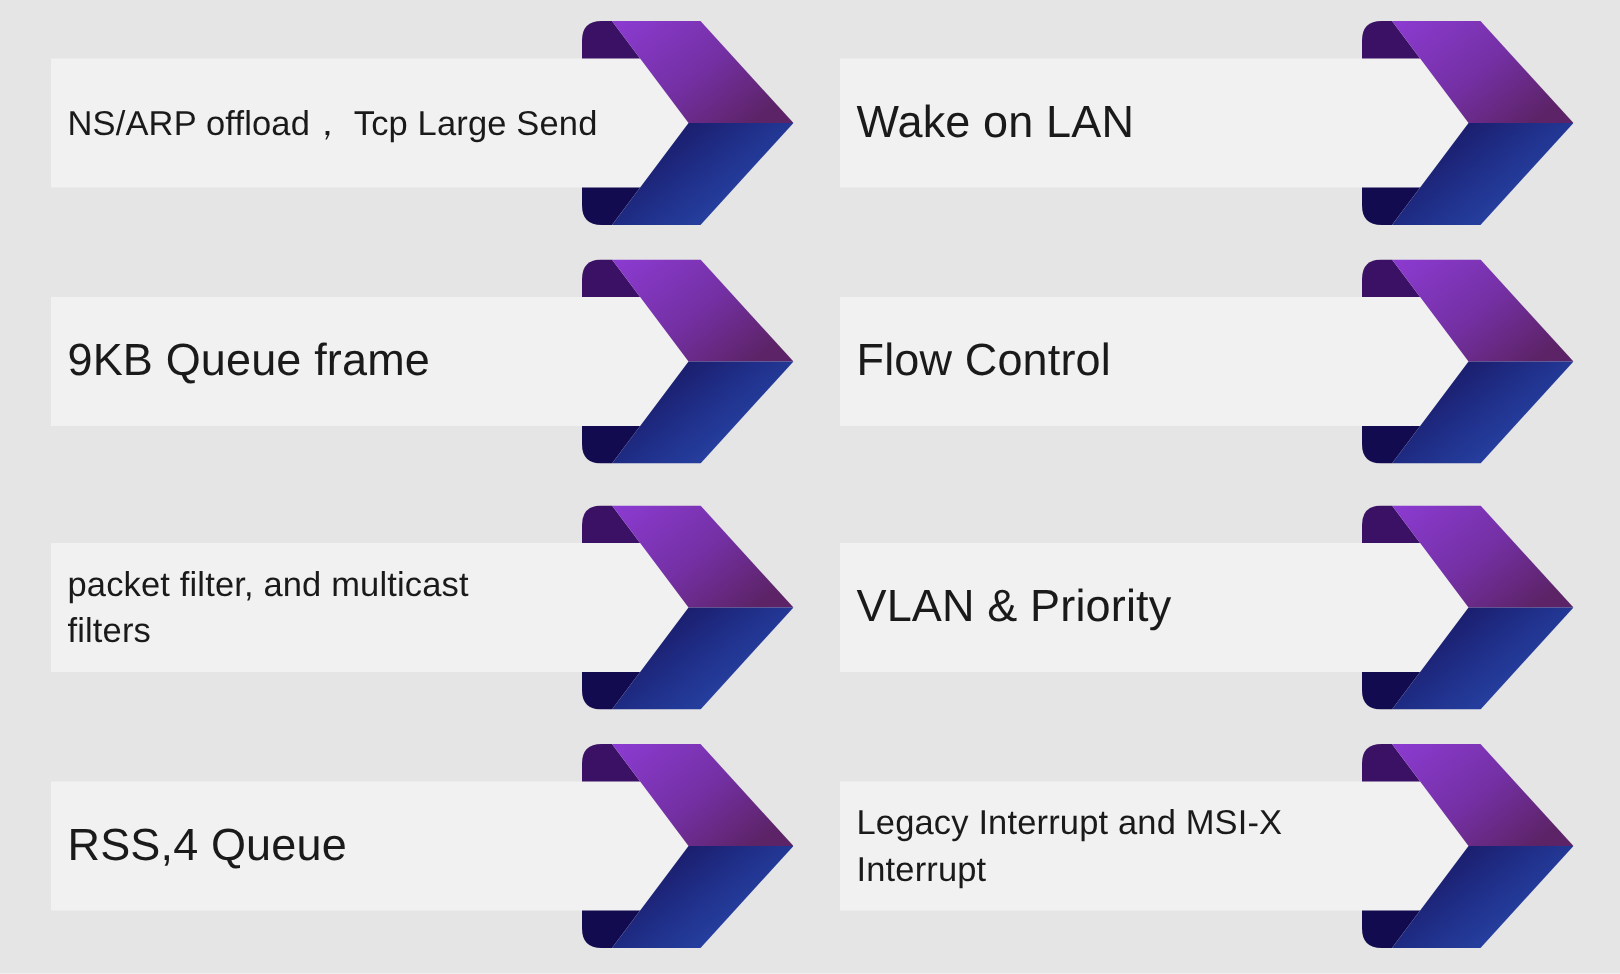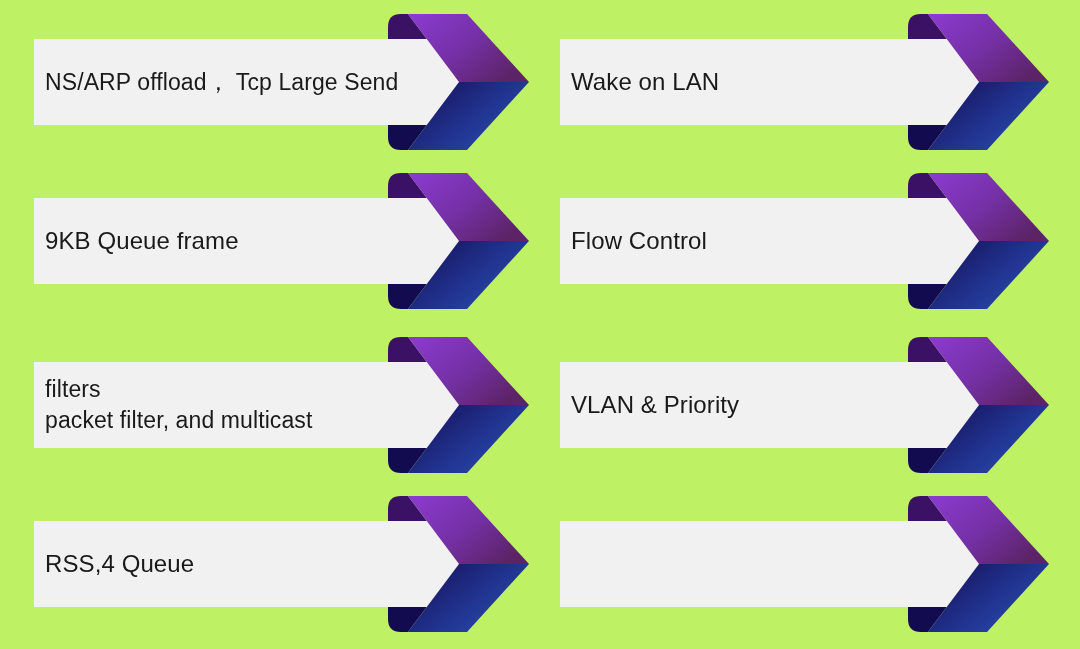--- a/index.html
+++ b/index.html
@@ -10,42 +10,42 @@
     width: 1080px;
     height: 649px;
     background: #ffffff;
     font-family: "Liberation Sans", "DejaVu Sans", sans-serif;
     overflow: hidden;
   }
   #canvas {
     position: relative;
     width: 1080px;
     height: 649px;
-    background: #bef264;
+    background: #e5e5e5;
   }
   .bar {
     position: absolute;
     height: 86px;
     background: var(--bar-bg, #f1f1f2);
     display: flex;
     flex-direction: column;
     justify-content: center;
     box-sizing: border-box;
     padding-left: 11px;
     z-index: 2;
   }
   .bar .line {
     display: block;
     color: var(--text, #1a1a1a);
     white-space: nowrap;
     letter-spacing: 0.1px;
   }
   .bar .line:empty { display: none; }
   .bar.size-lg .line {
-    font-size: 24px;
+    font-size: 30px;
     line-height: 36px;
   }
   .bar.size-sm .line {
     font-size: 23px;
     line-height: 31px;
   }
   svg.arrow-back {
     position: absolute;
     width: 141px;
     height: 136px;
@@ -116,22 +116,22 @@
       <path d="M20 0 L79 0 L141 68 L71 68 Z" fill="url(#grad-top)"></path>
       <path d="M71 68 L141 68 L79 136 L20 136 Z" fill="url(#grad-bottom)"></path>
     </svg>
   </div>
 
   <div class="feature">
     <svg class="arrow-back" style="left:388px; top:337px" viewBox="0 0 141 136">
       <path d="M13 0 L20 0 L71 68 L20 136 L13 136 Q0 136 0 123 L0 13 Q0 0 13 0 Z" fill="url(#grad-fold)"></path>
     </svg>
     <div class="bar size-sm" style="left:34px; top:362px; width:427px">
+      <span class="line">packet filter, and multicast</span>
       <span class="line">filters</span>
-      <span class="line">packet filter, and multicast</span>
     </div>
     <svg class="arrow-front" style="left:388px; top:337px" viewBox="0 0 141 136">
       <path d="M20 0 L79 0 L141 68 L71 68 Z" fill="url(#grad-top)"></path>
       <path d="M71 68 L141 68 L79 136 L20 136 Z" fill="url(#grad-bottom)"></path>
     </svg>
   </div>
 
   <div class="feature">
     <svg class="arrow-back" style="left:388px; top:496px" viewBox="0 0 141 136">
       <path d="M13 0 L20 0 L71 68 L20 136 L13 136 Q0 136 0 123 L0 13 Q0 0 13 0 Z" fill="url(#grad-fold)"></path>
@@ -186,20 +186,22 @@
       <path d="M20 0 L79 0 L141 68 L71 68 Z" fill="url(#grad-top)"></path>
       <path d="M71 68 L141 68 L79 136 L20 136 Z" fill="url(#grad-bottom)"></path>
     </svg>
   </div>
 
   <div class="feature">
     <svg class="arrow-back" style="left:908px; top:496px" viewBox="0 0 141 136">
       <path d="M13 0 L20 0 L71 68 L20 136 L13 136 Q0 136 0 123 L0 13 Q0 0 13 0 Z" fill="url(#grad-fold)"></path>
     </svg>
     <div class="bar size-sm" style="left:560px; top:521px; width:421px">
+      <span class="line">Legacy Interrupt and MSI-X</span>
+      <span class="line">Interrupt</span>
 
     </div>
     <svg class="arrow-front" style="left:908px; top:496px" viewBox="0 0 141 136">
       <path d="M20 0 L79 0 L141 68 L71 68 Z" fill="url(#grad-top)"></path>
       <path d="M71 68 L141 68 L79 136 L20 136 Z" fill="url(#grad-bottom)"></path>
     </svg>
   </div>
 
 </div>
 

